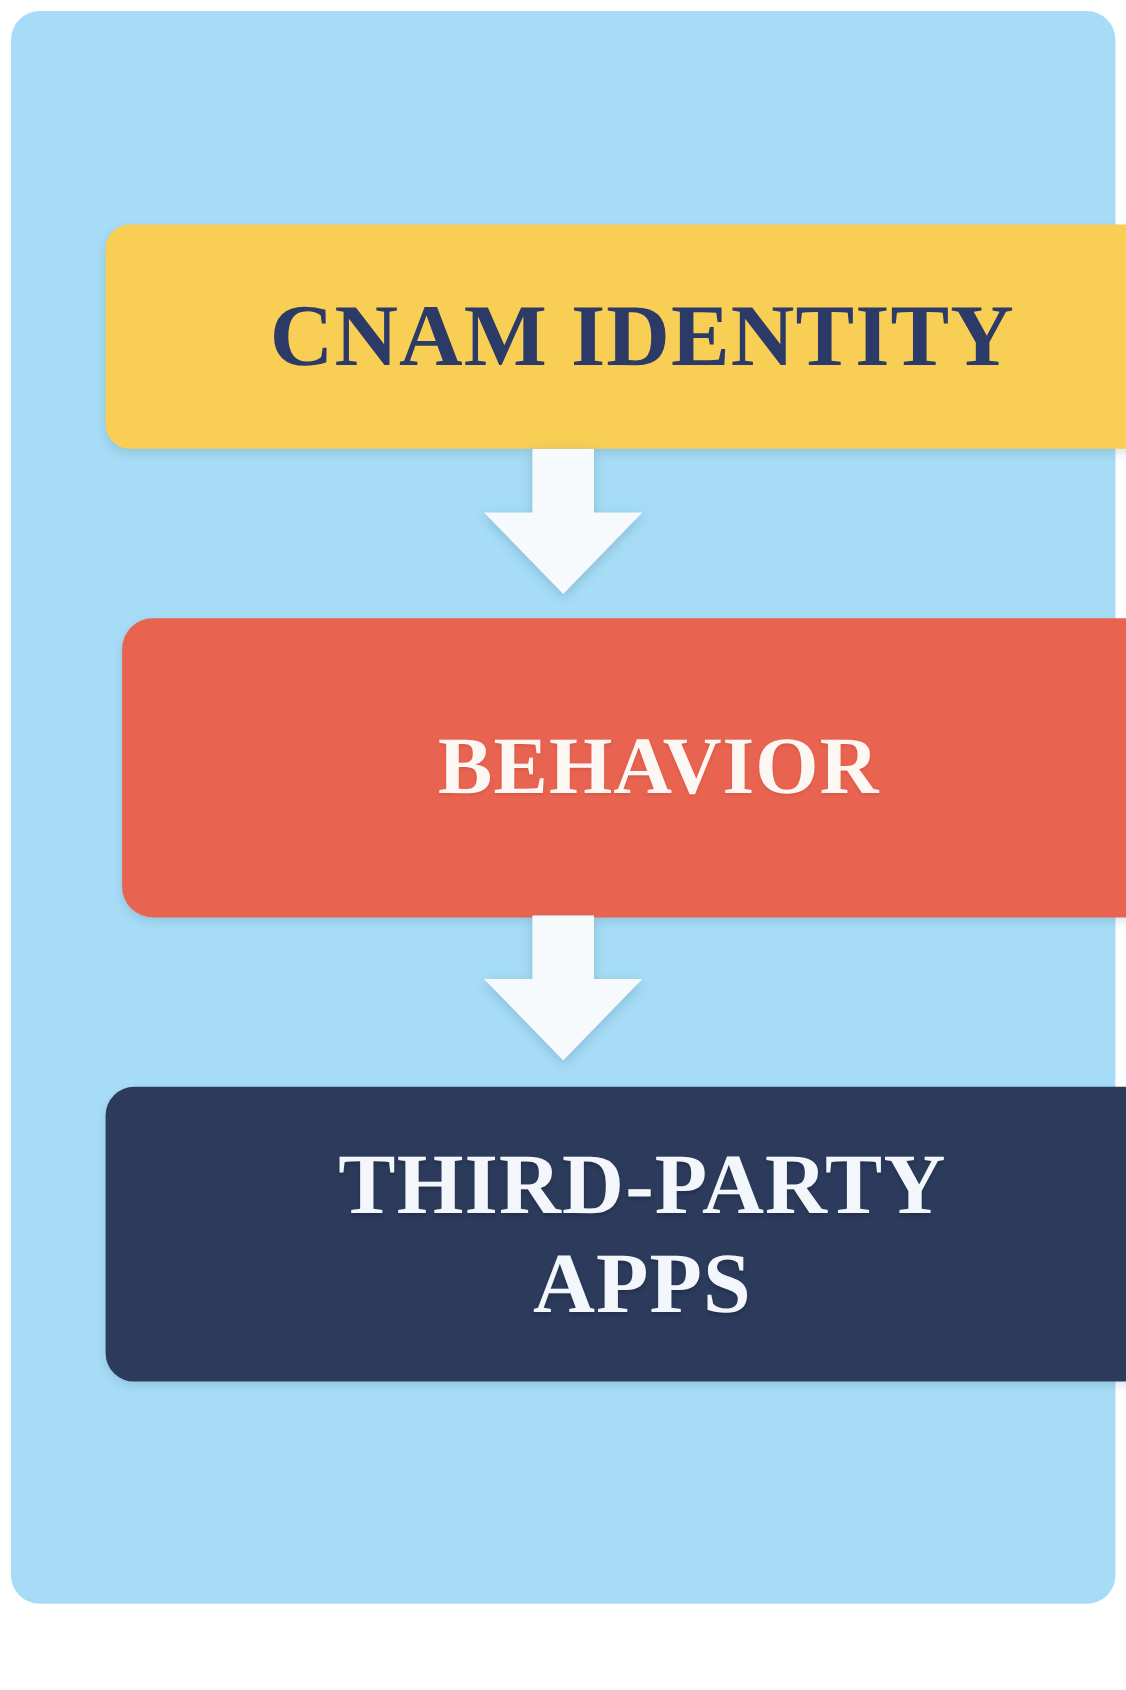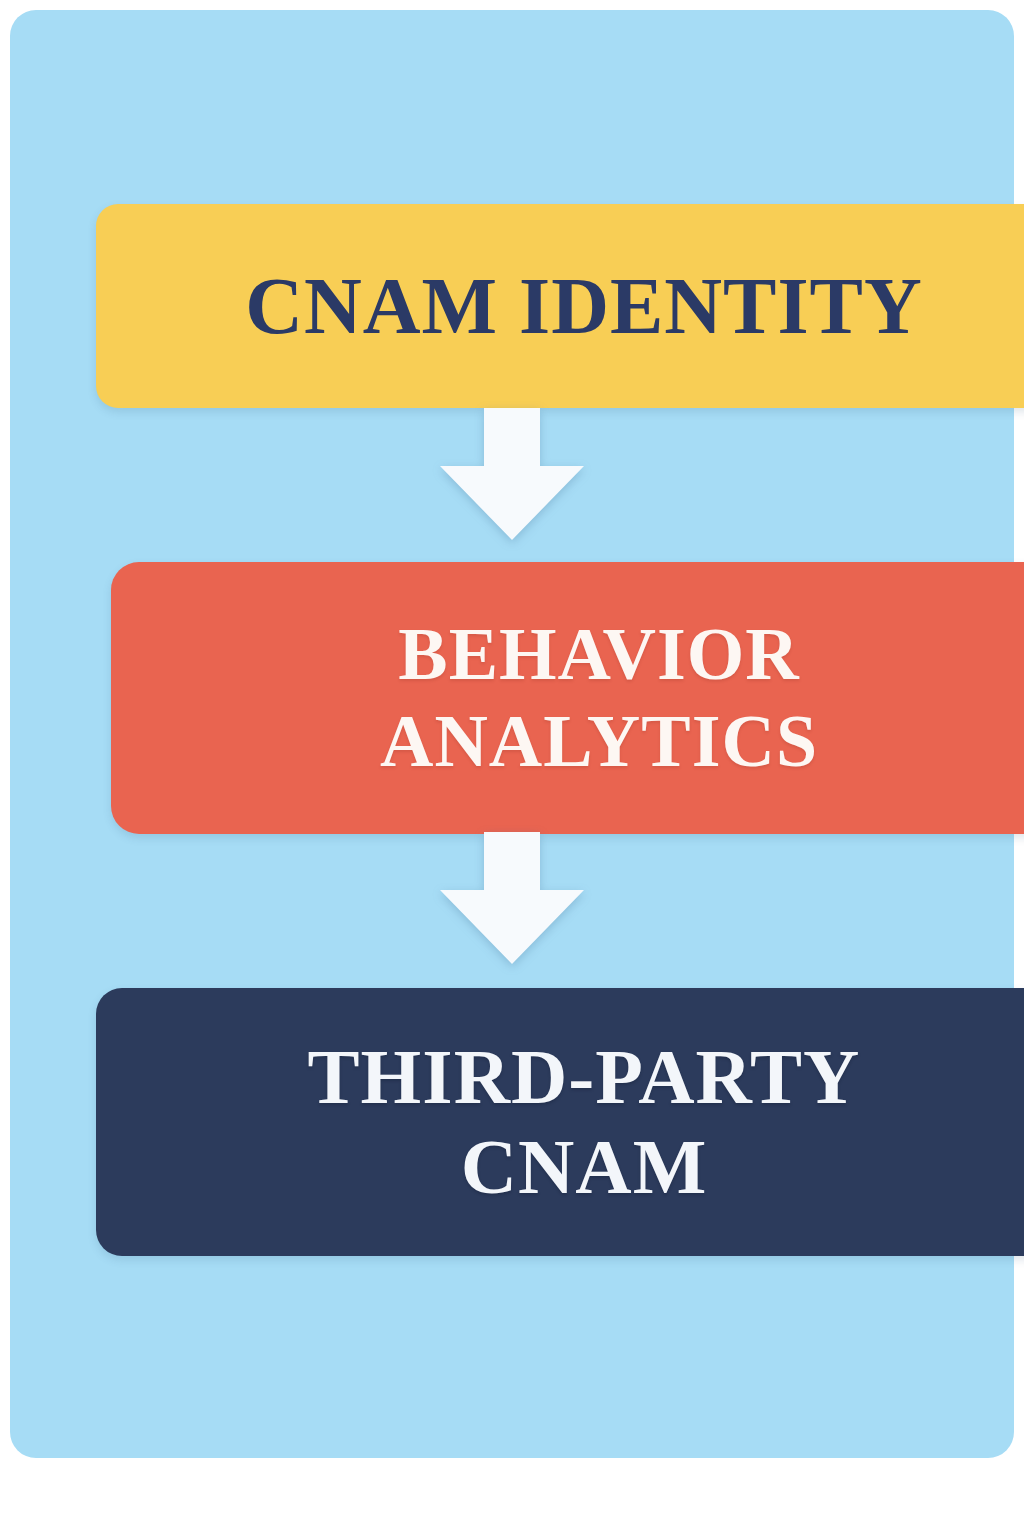--- a/index.html
+++ b/index.html
@@ -94,28 +94,27 @@
     </div>
 
     <div class="flow-arrow arrow-1">
       <svg viewBox="0 0 160 132" xmlns="http://www.w3.org/2000/svg" aria-hidden="true">
         <polygon points="52,0 108,0 108,58 152,58 80,132 8,58 52,58" fill="#F7FAFD"></polygon>
       </svg>
     </div>
 
     <div class="node node-1" style="background: rgb(233, 100, 80); color: rgb(253, 247, 243); margin-left: 15px;">
       <span class="line">BEHAVIOR</span>
-      <span class="line">ANALYTICS</span>
     </div>
 
     <div class="flow-arrow arrow-2">
       <svg viewBox="0 0 160 132" xmlns="http://www.w3.org/2000/svg" aria-hidden="true">
         <polygon points="52,0 108,0 108,58 152,58 80,132 8,58 52,58" fill="#F7FAFD"></polygon>
       </svg>
     </div>
 
     <div class="node node-2" style="background: rgb(44, 59, 92); color: rgb(243, 246, 250);">
       <span class="line">THIRD-PARTY</span>
-      <span class="line">CNAM</span>
+      <span class="line">APPS</span>
     </div>
 
   </div>
 </div>
 
 </body></html>

